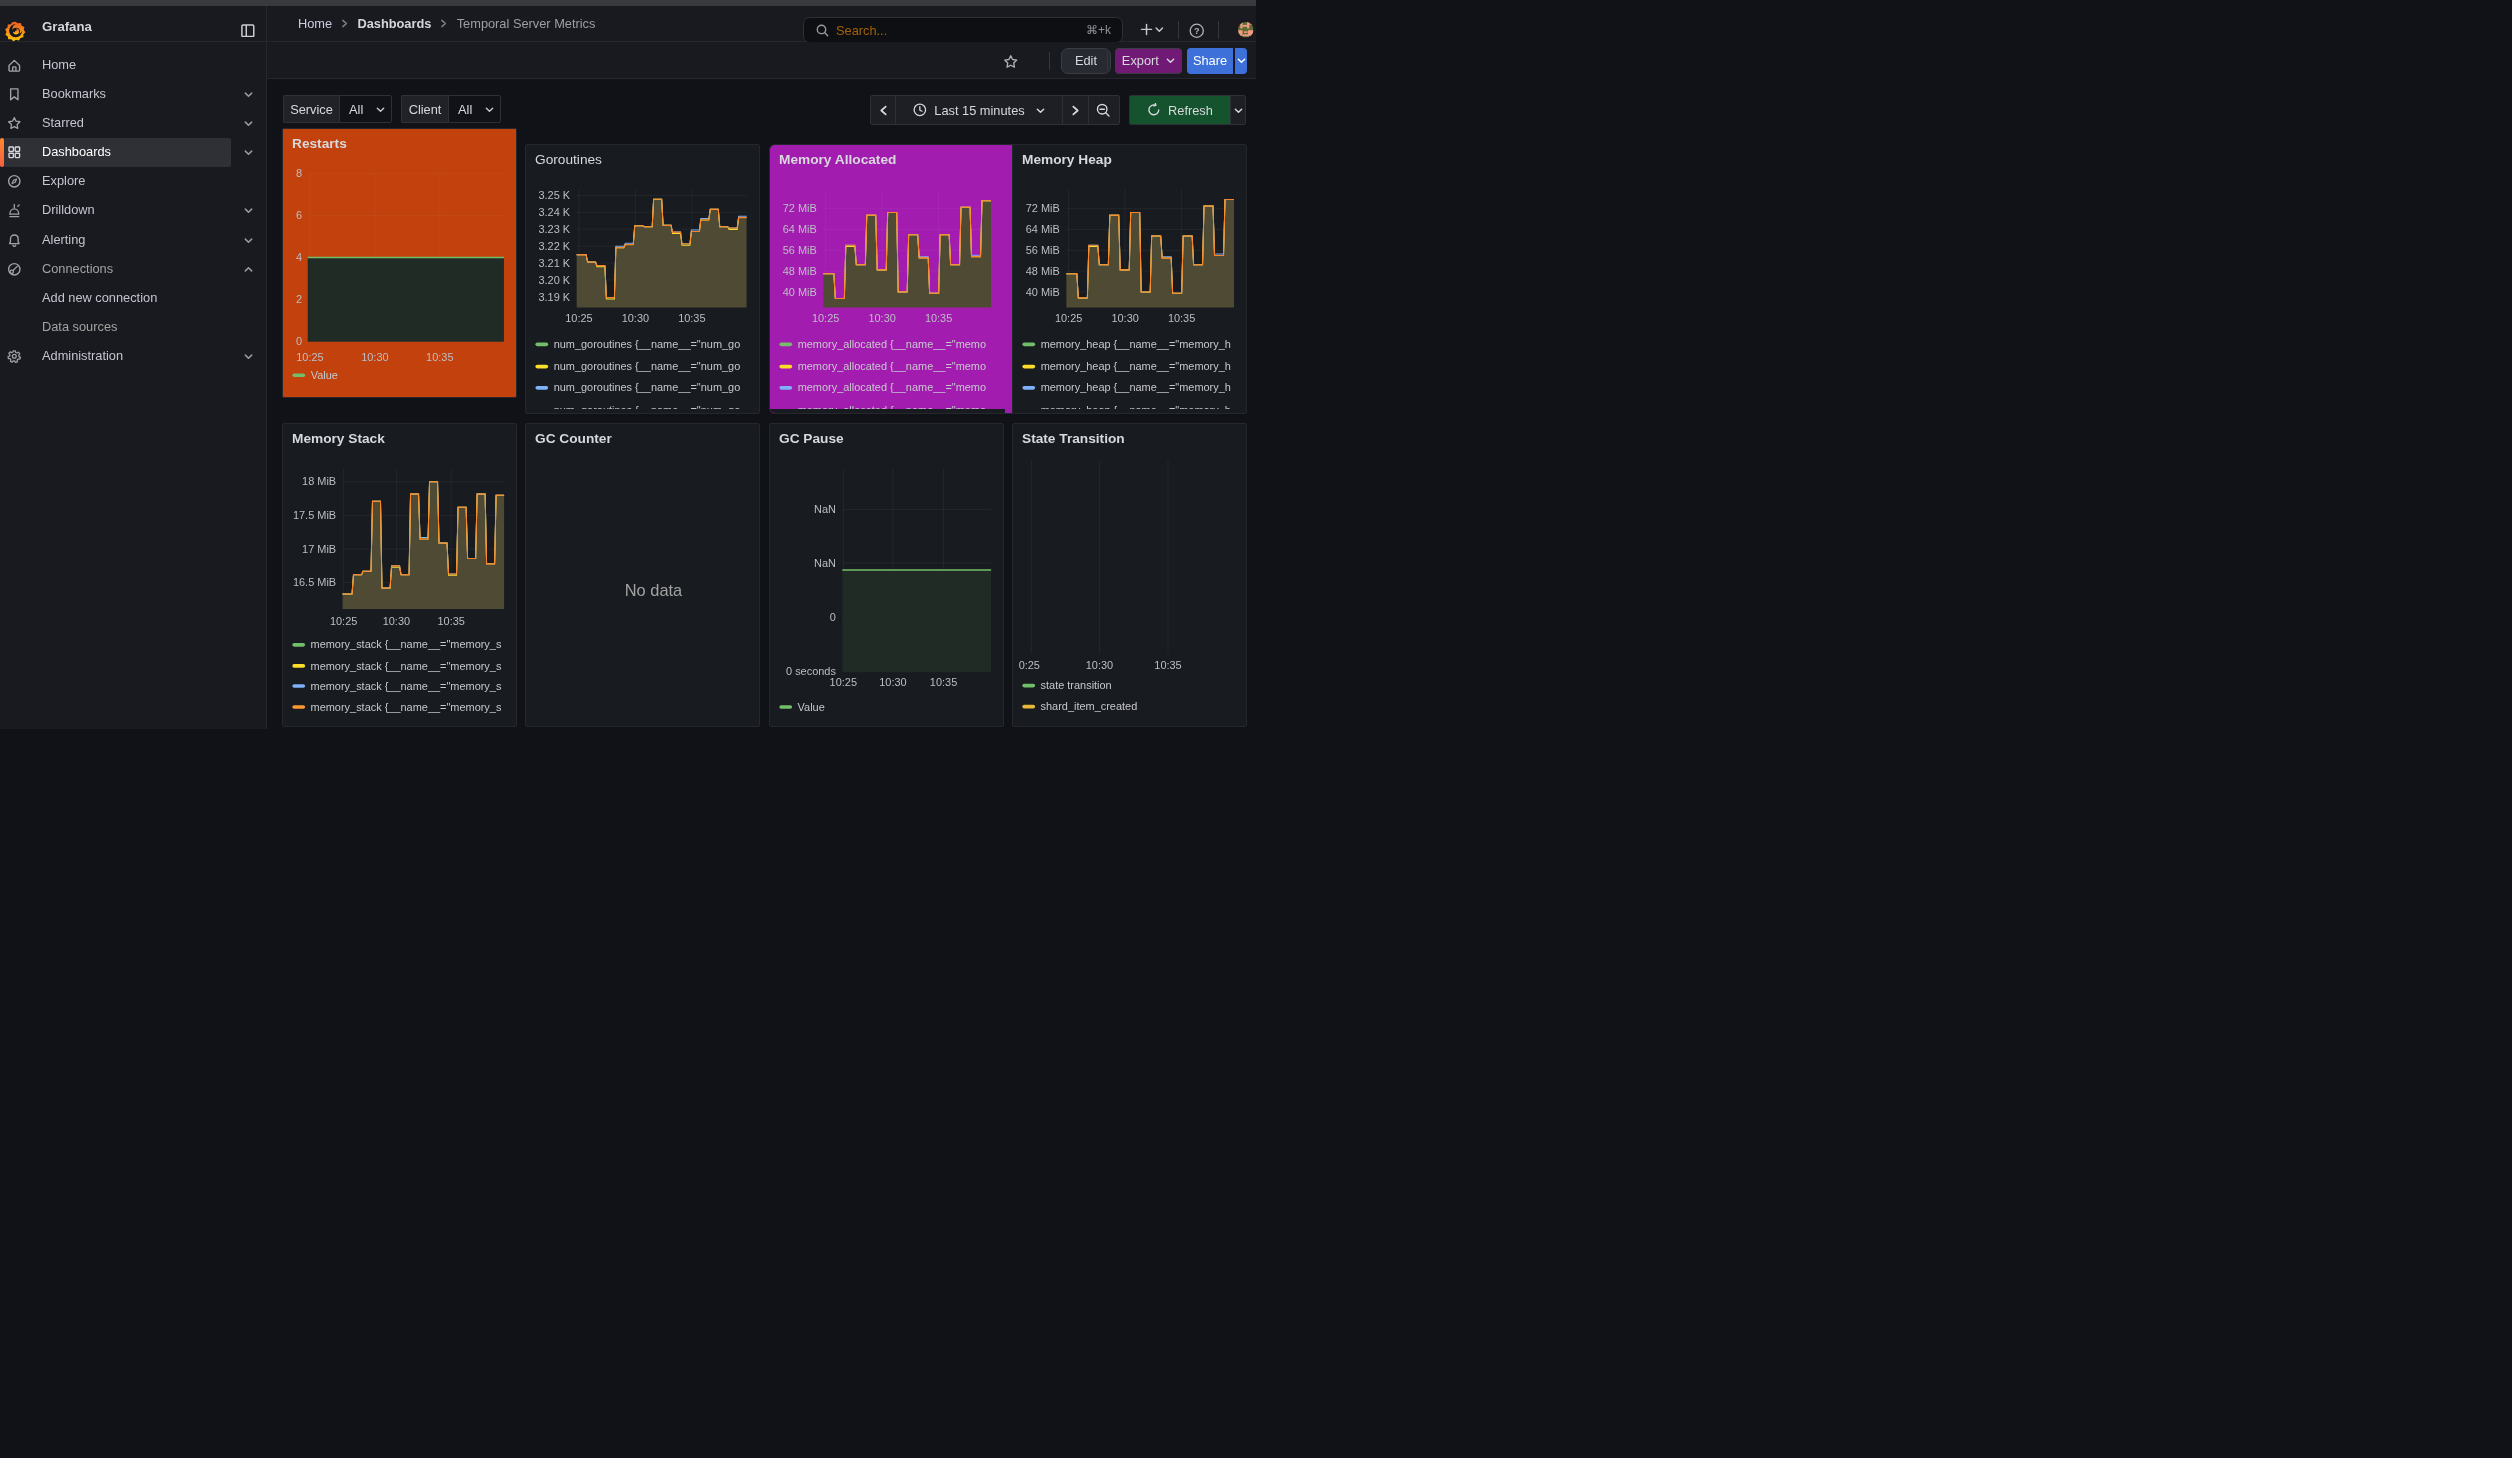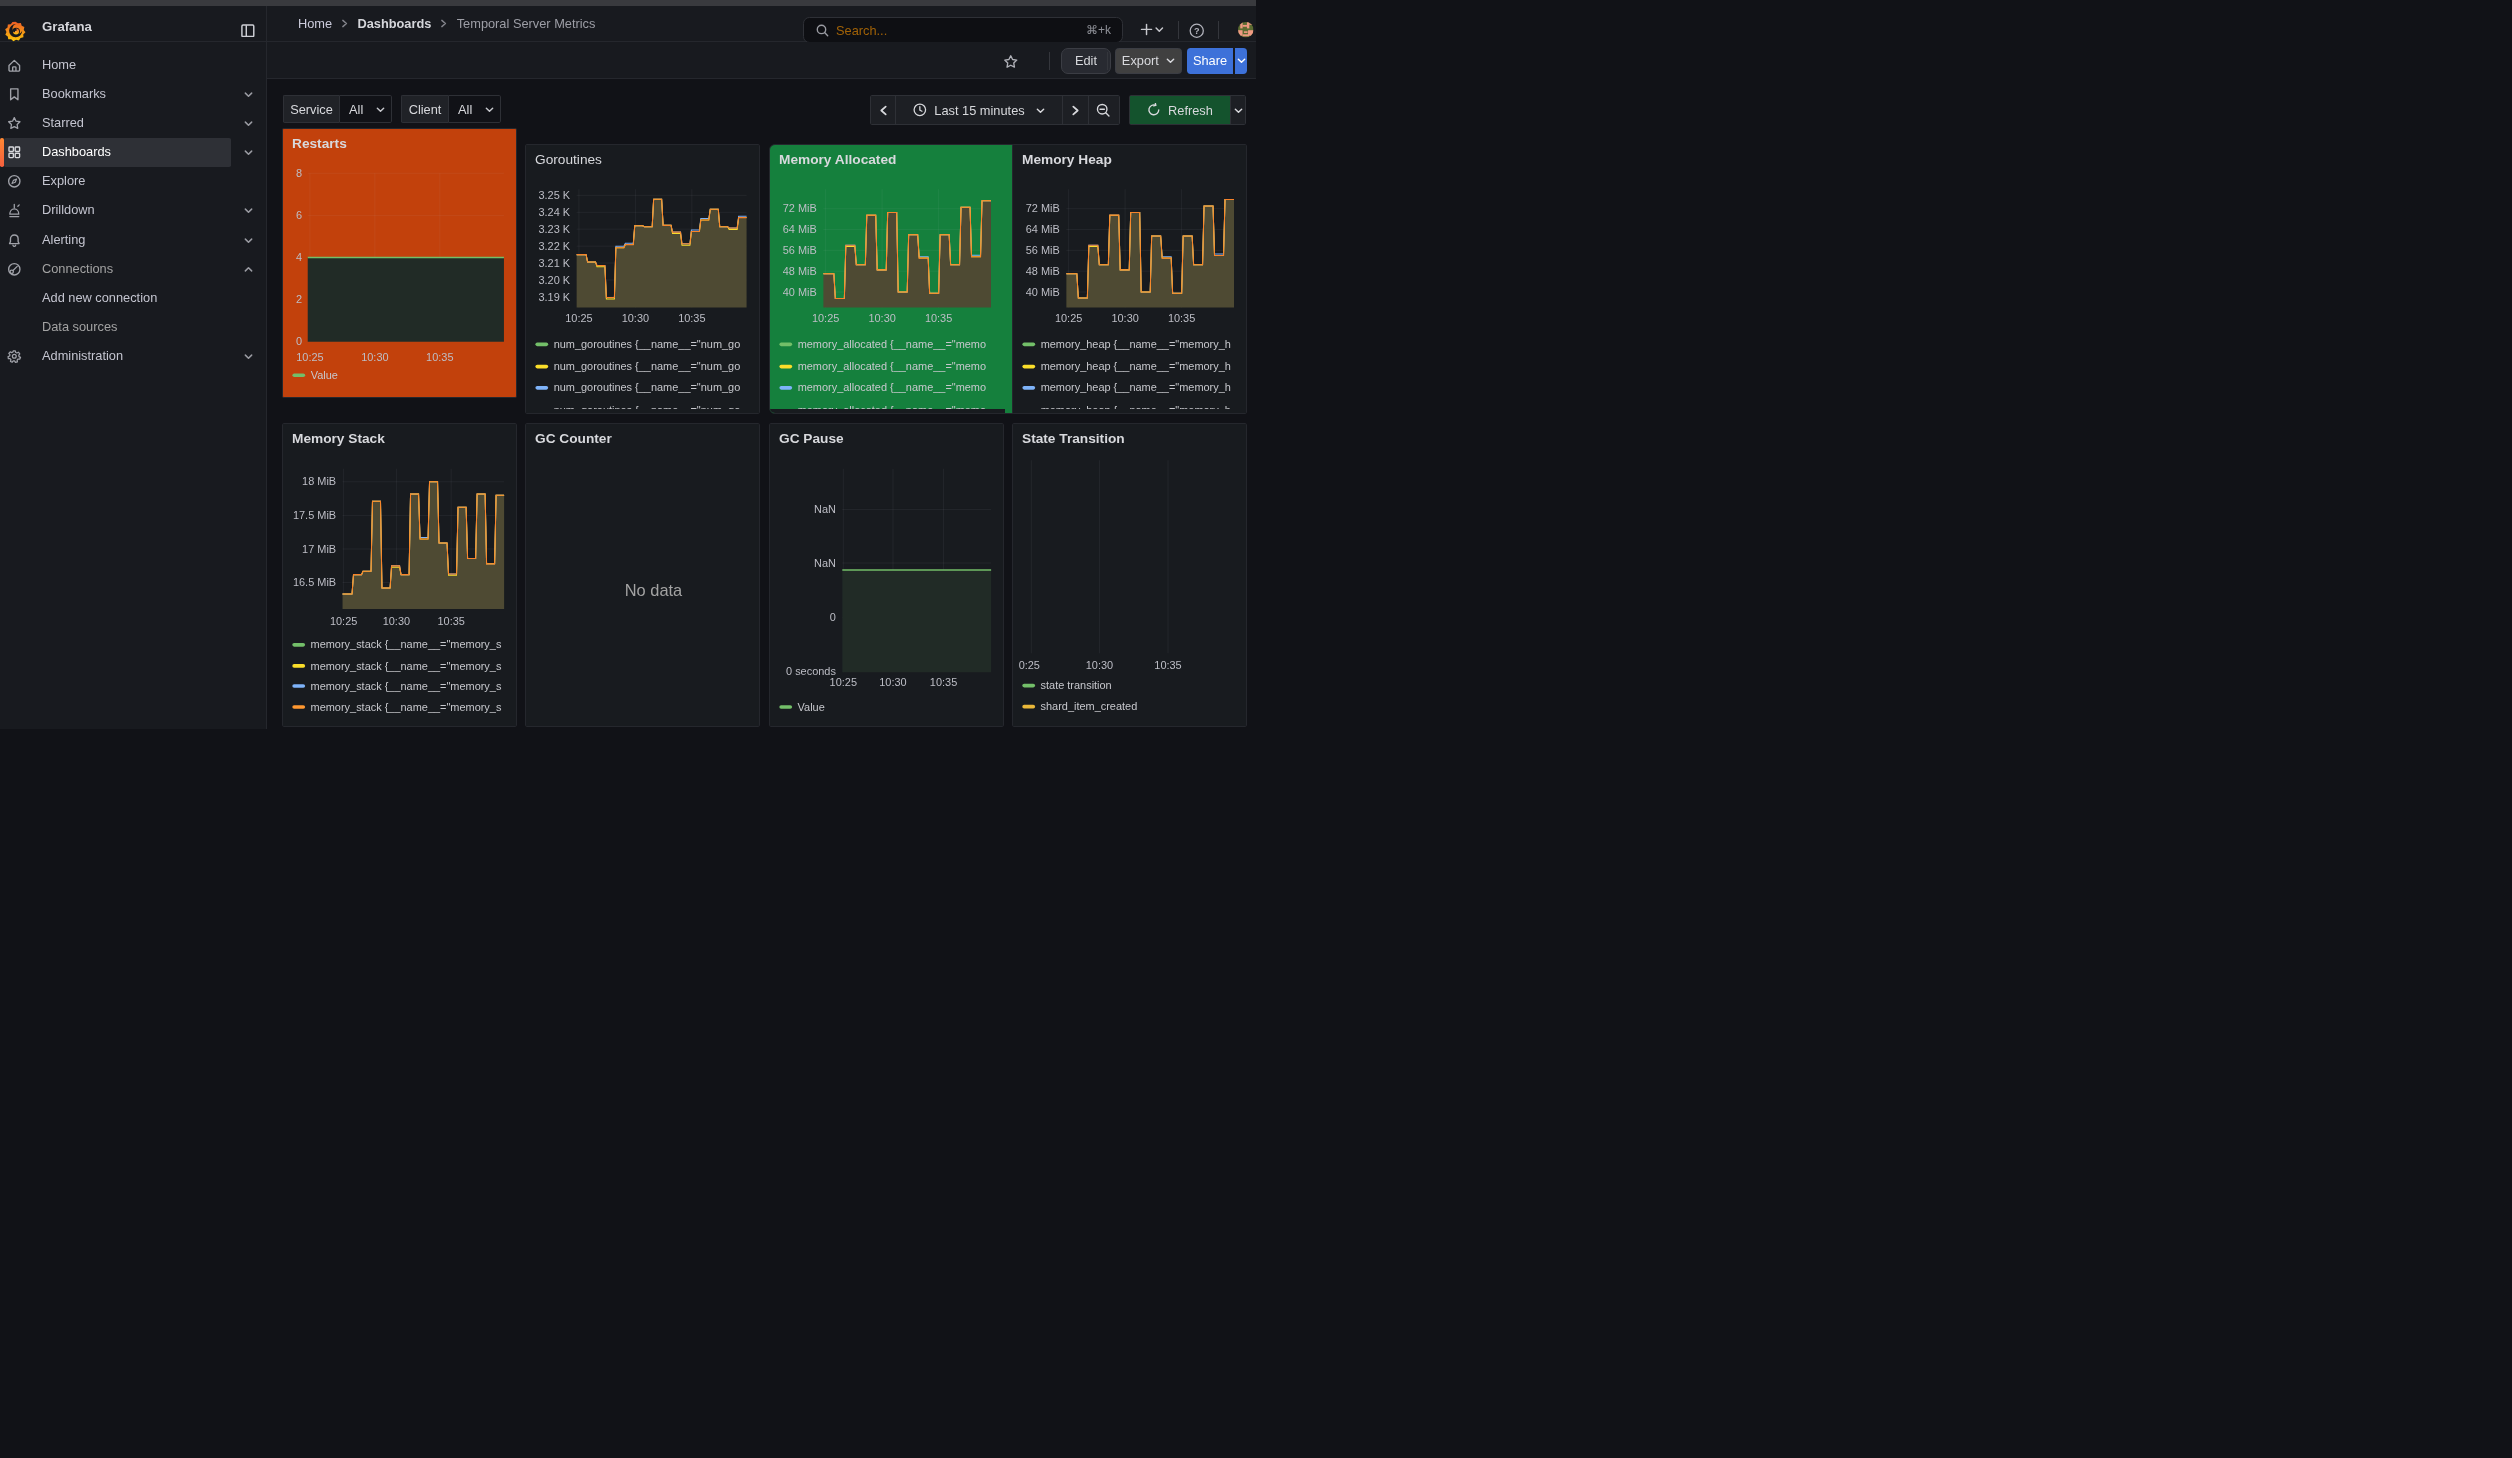--- a/index.html
+++ b/index.html
@@ -80,21 +80,21 @@
       </svg>
 </div>
 
 <div style="position:absolute;left:266px;top:42px;width:990px;height:37px;background:#181a1f;border-bottom:0.9px solid #25272d"></div>
 <svg width="15.5" height="15.5" viewBox="0 0 16 16" style="position:absolute;left:1003px;top:54px">
       <path d="M8,1.8 L9.9,5.7 L14.2,6.3 L11.1,9.3 L11.8,13.6 L8,11.6 L4.2,13.6 L4.9,9.3 L1.8,6.3 L6.1,5.7 Z" stroke="#b0b1b8" stroke-width="1.4" fill="none" stroke-linejoin="round"></path>
     </svg>
 <div style="position:absolute;left:1049px;top:52px;width:0.9px;height:18px;background:#34363c"></div>
 <div style="position:absolute;left:1061px;top:48px;width:50px;height:25.6px;background:#282a31;border:0.9px solid #3b3d44;border-radius:7px;display:flex;align-items:center;justify-content:center;font-size:12.8px;color:#d8d9dd;font-weight:500">Edit</div>
 <div style="position:absolute;left:1107px;top:52px;width:0.9px;height:18px;background:#34363c"></div>
-<div style="position:absolute;left:1115px;top:48px;width:67px;height:25.6px;background:#404040;border:0.9px solid #3b3d44;border-radius:3.7px;display:flex;align-items:center;justify-content:center;font-size:12.8px;color:#d8d9dd;font-weight:500">Export<svg width="9" height="9" viewBox="0 0 10 10" style="margin-left:7.3px">
+<div style="position:absolute;left:1115px;top:48px;width:67px;height:25.6px;background:#701a75;border:0.9px solid #3b3d44;border-radius:3.7px;display:flex;align-items:center;justify-content:center;font-size:12.8px;color:#d8d9dd;font-weight:500">Export<svg width="9" height="9" viewBox="0 0 10 10" style="margin-left:7.3px">
         <path d="M1.5,3.5 L5,7 L8.5,3.5" stroke="#d8d9dd" stroke-width="1.6" fill="none" stroke-linecap="round" stroke-linejoin="round"></path>
       </svg></div>
 <div style="position:absolute;left:1187px;top:48px;width:46px;height:25.6px;background:#3d71d9;border-radius:3.7px 0 0 3.7px;display:flex;align-items:center;justify-content:center;font-size:12.8px;color:#fff;font-weight:500">Share</div>
 <div style="position:absolute;left:1235px;top:48px;width:12px;height:25.6px;background:#3d71d9;border-radius:0 3.7px 3.7px 0;display:flex;align-items:center;justify-content:center">
 <svg width="9" height="9" viewBox="0 0 10 10">
         <path d="M1.5,3.5 L5,7 L8.5,3.5" stroke="#fff" stroke-width="1.6" fill="none" stroke-linecap="round" stroke-linejoin="round"></path>
       </svg>
     </div>
 
 <div style="position:absolute;left:266px;top:6.4px;width:0.9px;height:723px;background:#25272d"></div>
@@ -303,21 +303,21 @@
         <rect x="10" y="216.5" width="14" height="4" rx="2" fill="#73bf69"></rect>
         <text x="30" y="222.5" font-size="12" fill="#c7c8cd" font-family="Liberation Sans, sans-serif">num_goroutines {__name__="num_go</text>
         <rect x="10" y="240.9" width="14" height="4" rx="2" fill="#fade2a"></rect>
         <text x="30" y="246.9" font-size="12" fill="#c7c8cd" font-family="Liberation Sans, sans-serif">num_goroutines {__name__="num_go</text>
         <rect x="10" y="264.2" width="14" height="4" rx="2" fill="#7eb3f9"></rect>
         <text x="30" y="270.2" font-size="12" fill="#c7c8cd" font-family="Liberation Sans, sans-serif">num_goroutines {__name__="num_go</text>
         <text x="30" y="294.5" font-size="12" fill="#c7c8cd" font-family="Liberation Sans, sans-serif">num_goroutines {__name__="num_go</text>
       </svg>
       <div style="position:absolute;left:0;top:264px;width:235px;height:6.4px;background:#181b1f"></div>
     </div>
-    <div style="position:absolute;left:769px;top:144px;width:260px;height:270px;background:#15803d;border:0.9px solid #25272d;border-radius:6px;overflow:hidden">
+    <div style="position:absolute;left:769px;top:144px;width:260px;height:270px;background:#a21caf;border:0.9px solid #25272d;border-radius:6px;overflow:hidden">
       <div style="position:absolute;left:9px;top:7.3px;font-size:13.7px;font-weight:600;color:#d8d9dd">Memory Allocated</div>
       <svg width="235" height="270" viewBox="0 0 257 296" style="position:absolute;left:0;top:0">
         <line x1="58.2" y1="69.8" x2="242" y2="69.8" stroke="rgba(204,204,220,0.07)" stroke-width="1"></line>
         <line x1="58.2" y1="92.6" x2="242" y2="92.6" stroke="rgba(204,204,220,0.07)" stroke-width="1"></line>
         <line x1="58.2" y1="115.5" x2="242" y2="115.5" stroke="rgba(204,204,220,0.07)" stroke-width="1"></line>
         <line x1="58.2" y1="138.3" x2="242" y2="138.3" stroke="rgba(204,204,220,0.07)" stroke-width="1"></line>
         <line x1="58.2" y1="161.2" x2="242" y2="161.2" stroke="rgba(204,204,220,0.07)" stroke-width="1"></line>
         <line x1="60.7" y1="48.5" x2="60.7" y2="178.25" stroke="rgba(204,204,220,0.07)" stroke-width="1"></line>
         <line x1="122.6" y1="48.5" x2="122.6" y2="178.25" stroke="rgba(204,204,220,0.07)" stroke-width="1"></line>
         <line x1="184.5" y1="48.5" x2="184.5" y2="178.25" stroke="rgba(204,204,220,0.07)" stroke-width="1"></line>

